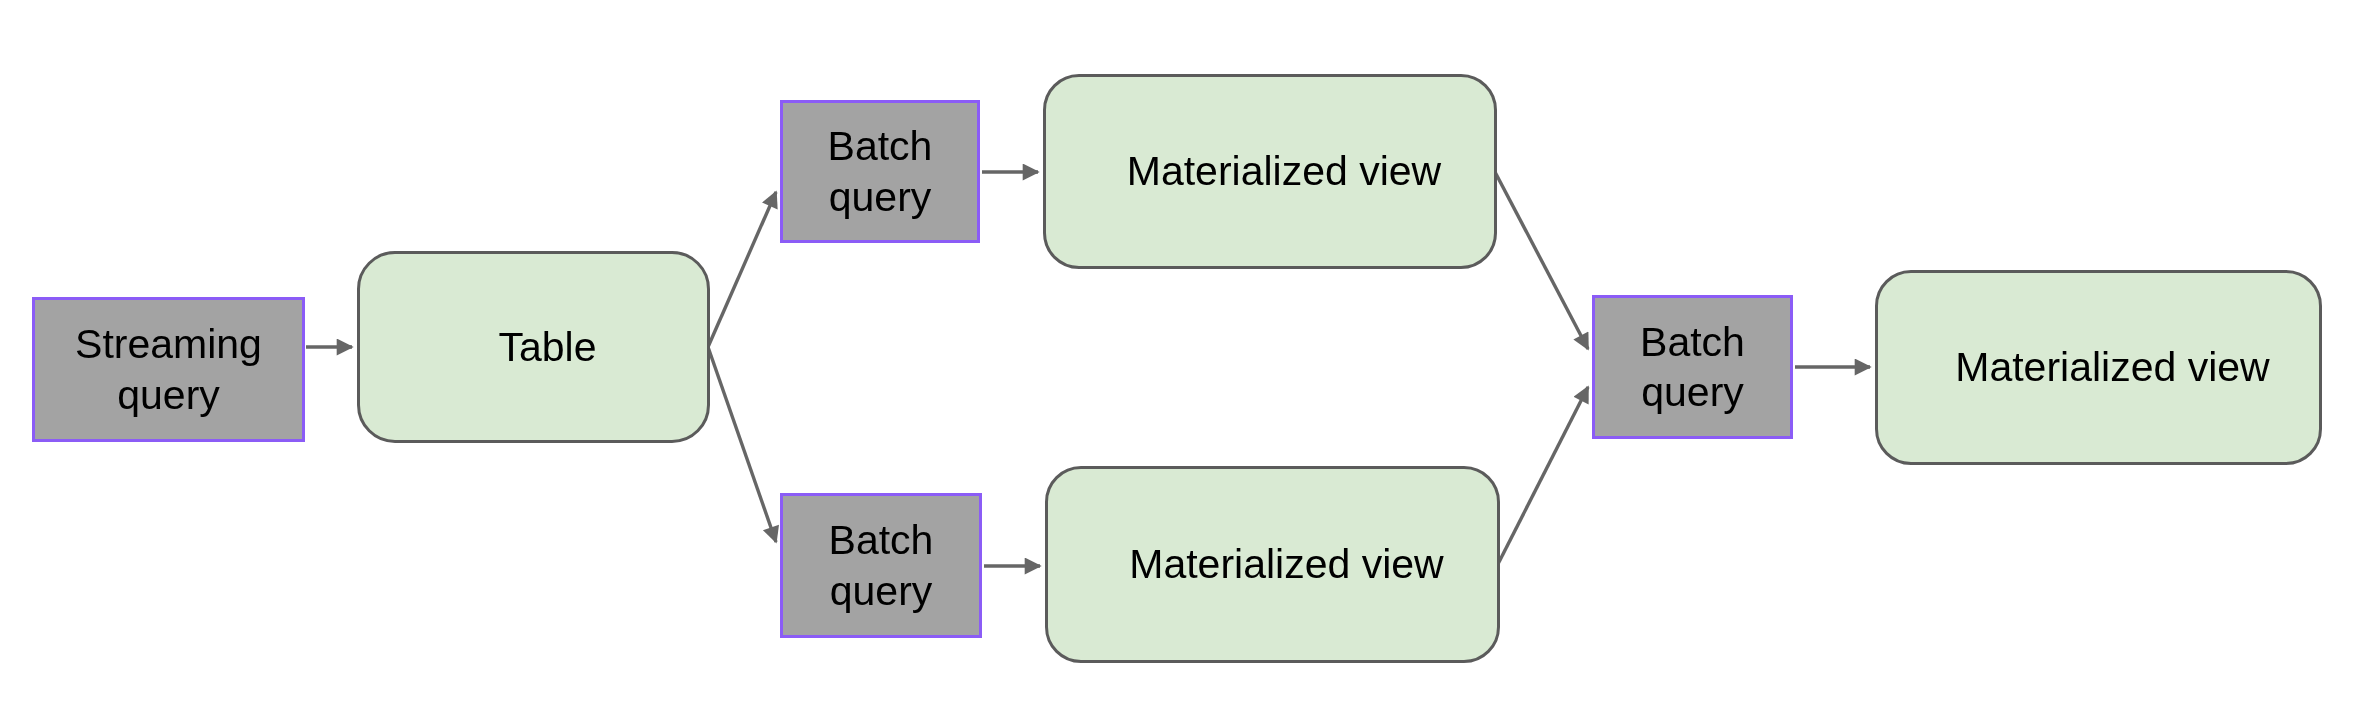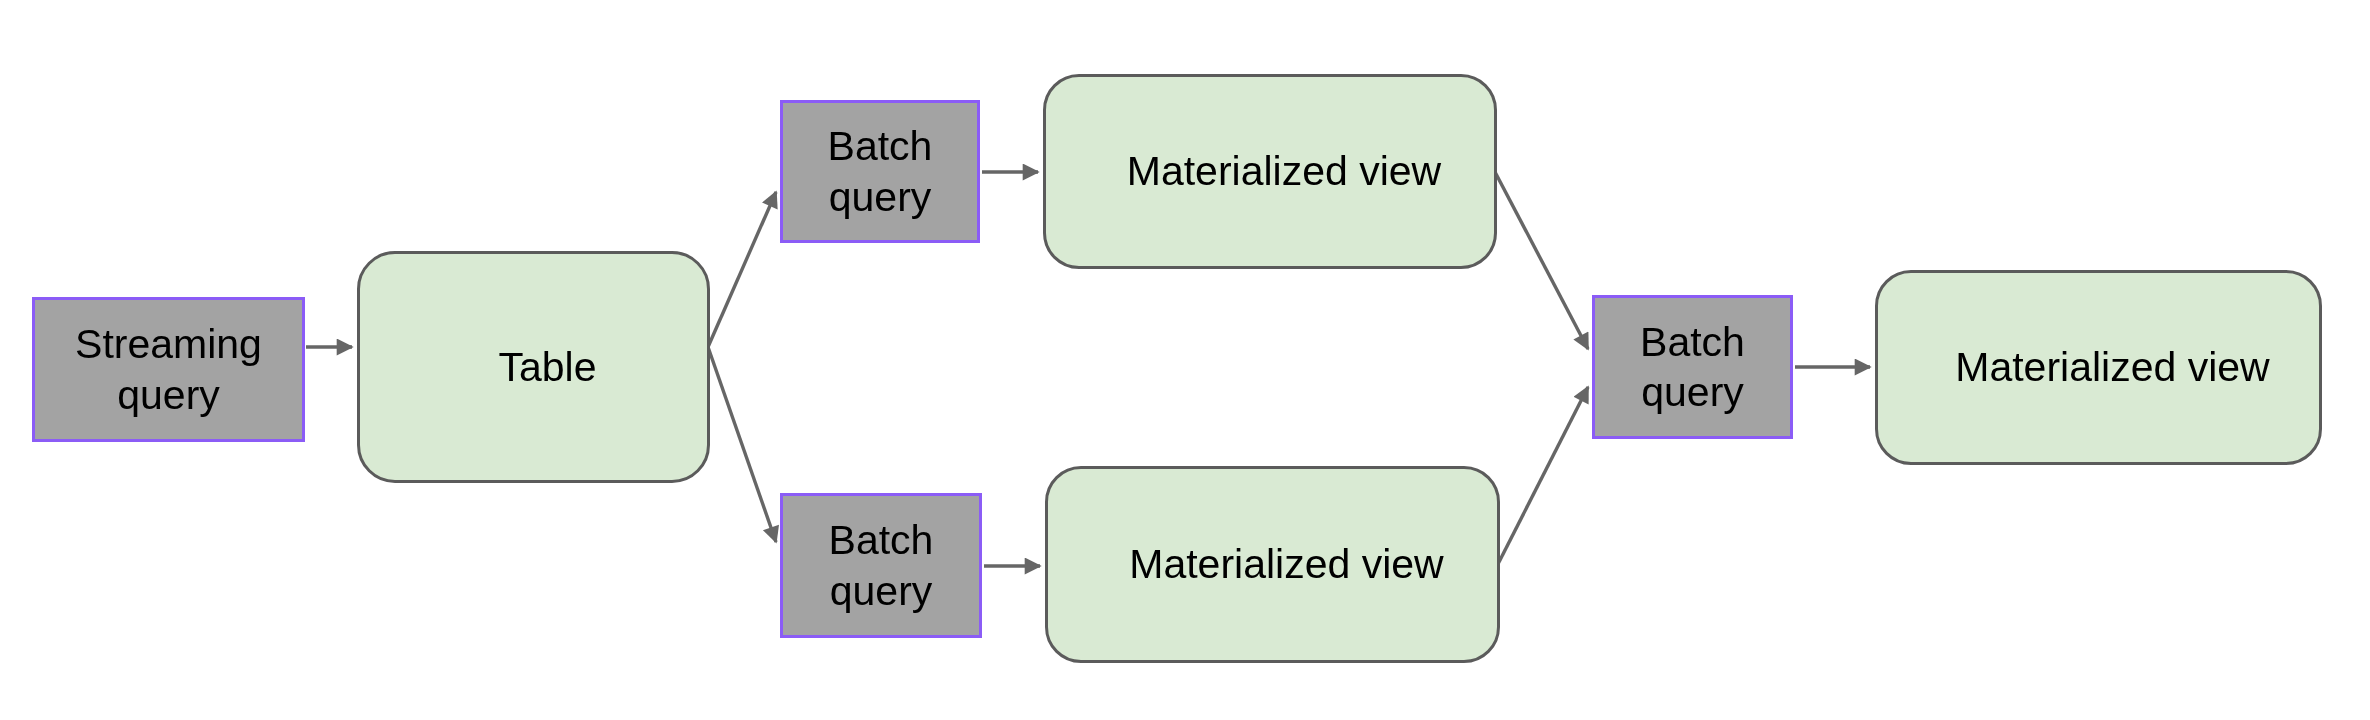--- a/index.html
+++ b/index.html
@@ -64,21 +64,21 @@
     <line x1="984" y1="566" x2="1040" y2="566" stroke="#666666" stroke-width="3.4" marker-end="url(#arrow)"></line>
     <line x1="1495" y1="172" x2="1588" y2="349" stroke="#666666" stroke-width="3.4" marker-end="url(#arrow)"></line>
     <line x1="1498" y1="564" x2="1588" y2="387" stroke="#666666" stroke-width="3.4" marker-end="url(#arrow)"></line>
     <line x1="1795" y1="367" x2="1870" y2="367" stroke="#666666" stroke-width="3.4" marker-end="url(#arrow)"></line>
   </svg>
 
   <div class="node query" style="left:32px; top:275px; width:273px; height:145px;margin-top:22px;">
     <span>Streaming query</span>
   </div>
 
-  <div class="node view" style="left:357px; top:251px; width:353px; height:232px; border-radius:38px;">
+  <div class="node view" style="left:357px; top:251px; width:353px; height:192px; border-radius:38px;">
     <span>Table</span>
   </div>
 
   <div class="node query" style="left:780px; top:100px; width:200px; height:143px;">
     <span>Batch query</span>
   </div>
 
   <div class="node view" style="left:1043px; top:74px; width:454px; height:195px;">
     <span>Materialized view</span>
   </div>

